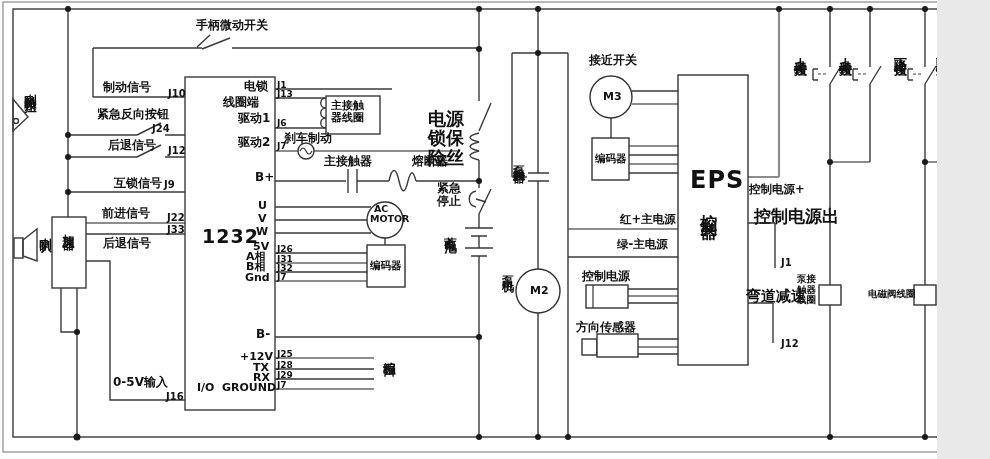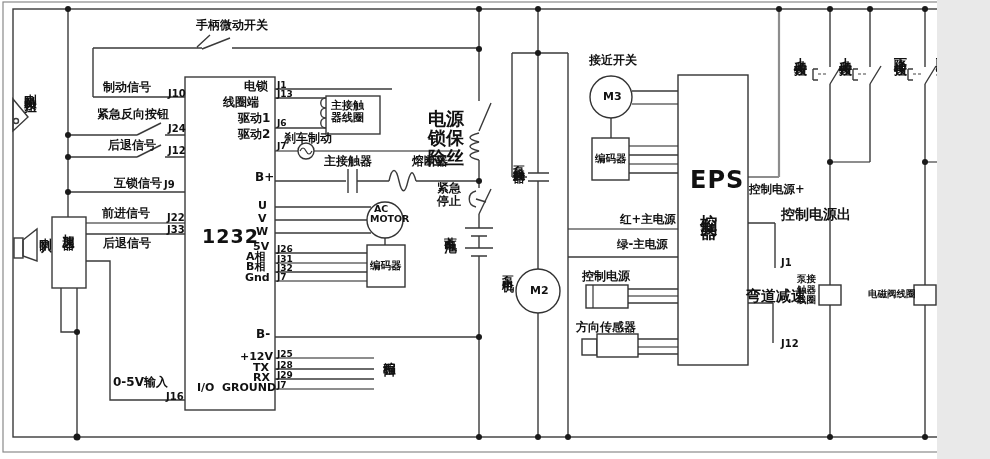--- a/index.html
+++ b/index.html
@@ -157,37 +157,37 @@
 </svg>
 
 <span class="lb" style="left:196px;top:19px">手柄微动开关</span>
 <span class="lb v" style="left:24px;top:84px;font-size:12.5px">喇叭按扭</span>
 <span class="lb v" style="left:39px;top:228px;font-size:12.5px">喇叭</span>
 <span class="lb v" style="left:62px;top:224px;font-size:12.5px">加速器</span>
 
 <span class="lb" style="left:103px;top:81px">制动信号</span>
 <span class="lb pin" style="left:168px;top:89px">J10</span>
 <span class="lb" style="left:97px;top:108px">紧急反向按钮</span>
-<span class="lb pin" style="left:168px;top:124px">J24</span>
+<span class="lb pin" style="left:152px;top:124px">J24</span>
 <span class="lb" style="left:108px;top:139px">后退信号</span>
 <span class="lb pin" style="left:168px;top:146px">J12</span>
 <span class="lb" style="left:114px;top:177px">互锁信号</span>
 <span class="lb pin" style="left:164px;top:180px">J9</span>
 <span class="lb" style="left:102px;top:207px">前进信号</span>
 <span class="lb pin" style="left:167px;top:213px">J22</span>
 <span class="lb pin" style="left:167px;top:225px">J33</span>
 <span class="lb" style="left:103px;top:237px">后退信号</span>
 <span class="lb" style="left:113px;top:376px">0-5V输入</span>
 <span class="lb pin" style="left:166px;top:392px">J16</span>
 
 <span class="lb big" style="left:202px;top:226px">1232</span>
 <span class="lb" style="left:244px;top:80px">电锁</span>
 <span class="lb" style="left:223px;top:96px">线圈端</span>
 <span class="lb" style="left:238px;top:112px">驱动1</span>
-<span class="lb" style="left:238px;top:128px">驱动2</span>
+<span class="lb" style="left:238px;top:136px">驱动2</span>
 <span class="lb" style="left:255px;top:171px">B+</span>
 <span class="lb md" style="left:258px;top:200px">U</span>
 <span class="lb md" style="left:258px;top:213px">V</span>
 <span class="lb md" style="left:256px;top:226px">W</span>
 <span class="lb md" style="left:253px;top:241px">5V</span>
 <span class="lb md" style="left:246px;top:251px">A相</span>
 <span class="lb md" style="left:246px;top:261px">B相</span>
 <span class="lb md" style="left:245px;top:272px">Gnd</span>
 <span class="lb" style="left:256px;top:328px">B-</span>
 <span class="lb md" style="left:240px;top:351px">+12V</span>
@@ -227,21 +227,21 @@
 <span class="lb" style="left:589px;top:54px">接近开关</span>
 <span class="lb md" style="left:603px;top:91px">M3</span>
 <span class="lb md" style="left:595px;top:153px;font-size:10.5px">编码器</span>
 <span class="lb" style="left:620px;top:213px;font-size:11.5px">红+主电源</span>
 <span class="lb" style="left:617px;top:238px;font-size:11.5px">绿-主电源</span>
 <span class="lb" style="left:582px;top:270px">控制电源</span>
 <span class="lb" style="left:576px;top:321px">方向传感器</span>
 <span class="lb eps" style="left:690px;top:168px">EPS</span>
 <span class="lb v cn17" style="left:700px;top:200px">控制器</span>
 <span class="lb" style="left:749px;top:183px;font-size:11.5px">控制电源+</span>
-<span class="lb" style="left:781px;top:207px;font-size:14px">控制电源出</span>
+<span class="lb" style="left:754px;top:207px;font-size:17px">控制电源出</span>
 <span class="lb pin" style="left:781px;top:258px">J1</span>
 <span class="lb" style="left:746px;top:288px;font-size:15px">弯道减速</span>
 <span class="lb pin" style="left:781px;top:339px">J12</span>
 <span class="lb wrap sm" style="left:797px;top:274px;width:21px;line-height:10.5px">泵接触器线圈</span>
 <span class="lb sm" style="left:868px;top:289px">电磁阀线圈</span>
 
 <span class="lb v" style="left:793px;top:47px;font-size:13px">上升按钮</span>
 <span class="lb v" style="left:838px;top:47px;font-size:13px">上升按钮</span>
 <span class="lb v" style="left:893px;top:47px;font-size:13px">下降按钮</span>
 <span class="lb v" style="left:935px;top:47px;font-size:13px">下降按钮</span>

